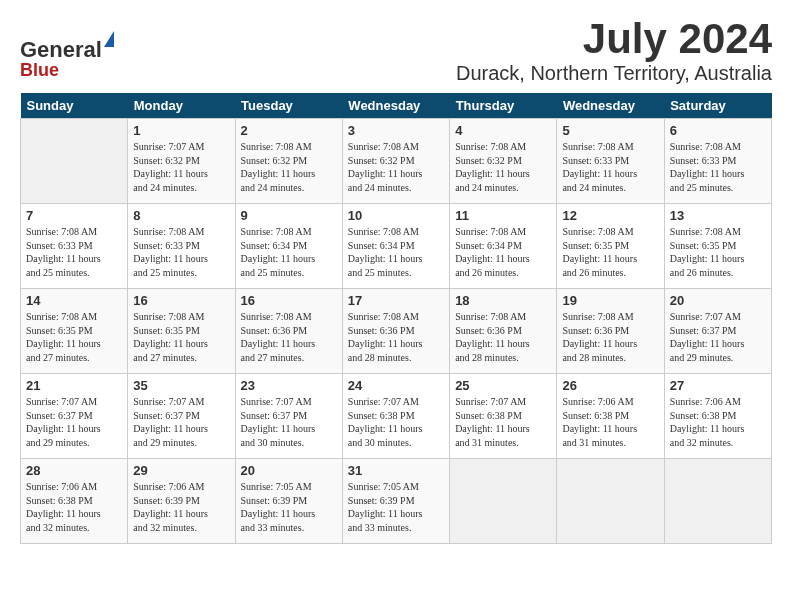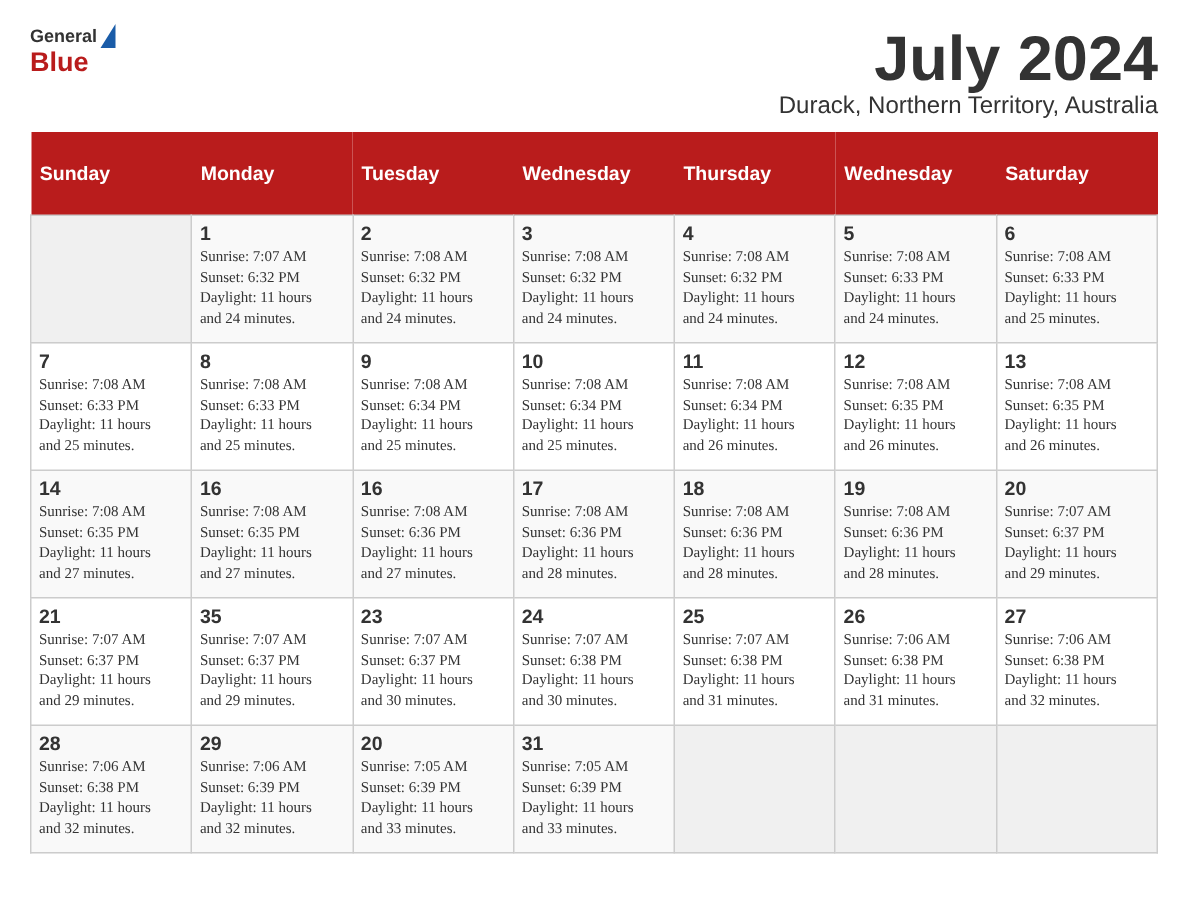--- a/index.html
+++ b/index.html
@@ -15,24 +15,25 @@
       justify-content: space-between;
       align-items: flex-start;
       margin-bottom: 8px;
     }
     .logo {
       display: flex;
       flex-direction: column;
       align-items: flex-start;
     }
     .logo-general {
-      font-size: 12px;
+      font-size: 22px;
       font-weight: bold;
       color: #333;
       line-height: 1;
+      margin-top: 23px;
     }
     .logo-blue {
       font-size: 18px;
       font-weight: bold;
       color: #b91c1c;
       line-height: 1;
     }
     .logo-icon {
       width: 0;
       height: 0;
@@ -48,34 +49,34 @@
     .title-area {
       text-align: right;
     }
     .month-title {
       font-size: 42px;
       font-weight: bold;
       color: #333;
       line-height: 1.1;
     }
     .location-title {
-      font-size: 16px;
+      font-size: 20px;
       color: #333;
       font-weight: normal;
     }
     table {
       width: 100%;
       border-collapse: collapse;
       table-layout: fixed;
     }
     thead tr th {
-      background-color: #b91c1c;
+      background-color: #0c4a6e;
       color: #fff;
       text-align: left;
-      padding: 20px 6px;
+      padding: 5px 6px;
       font-size: 13px;
       font-weight: bold;
     }
     tbody tr td {
       border: 1px solid #ccc;
       vertical-align: top;
       padding: 4px 5px;
       font-size: 10.5px;
       color: #333;
       height: 85px;

